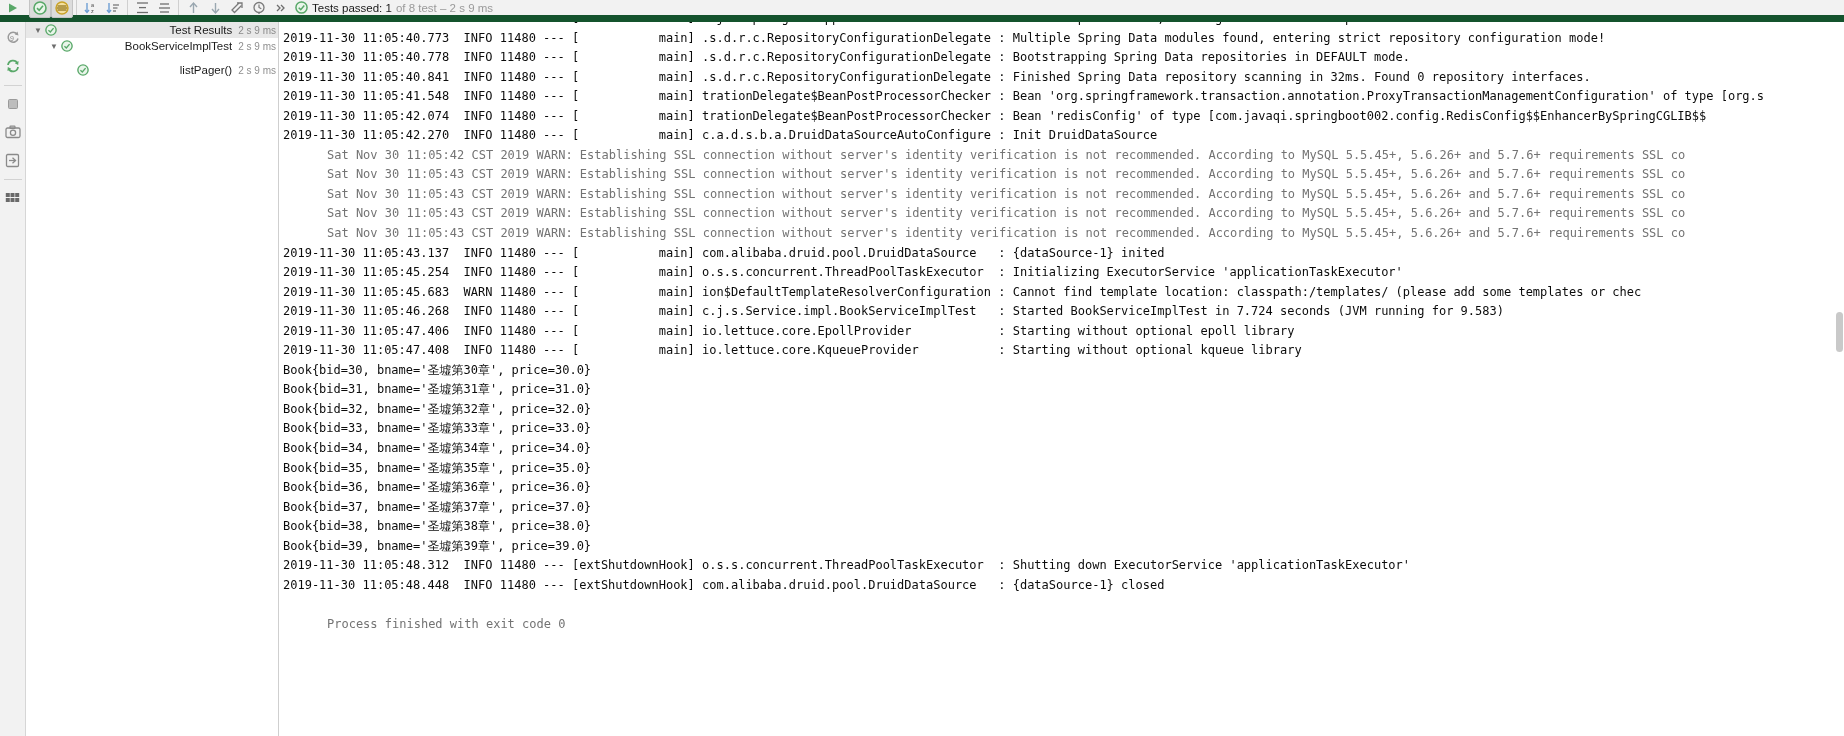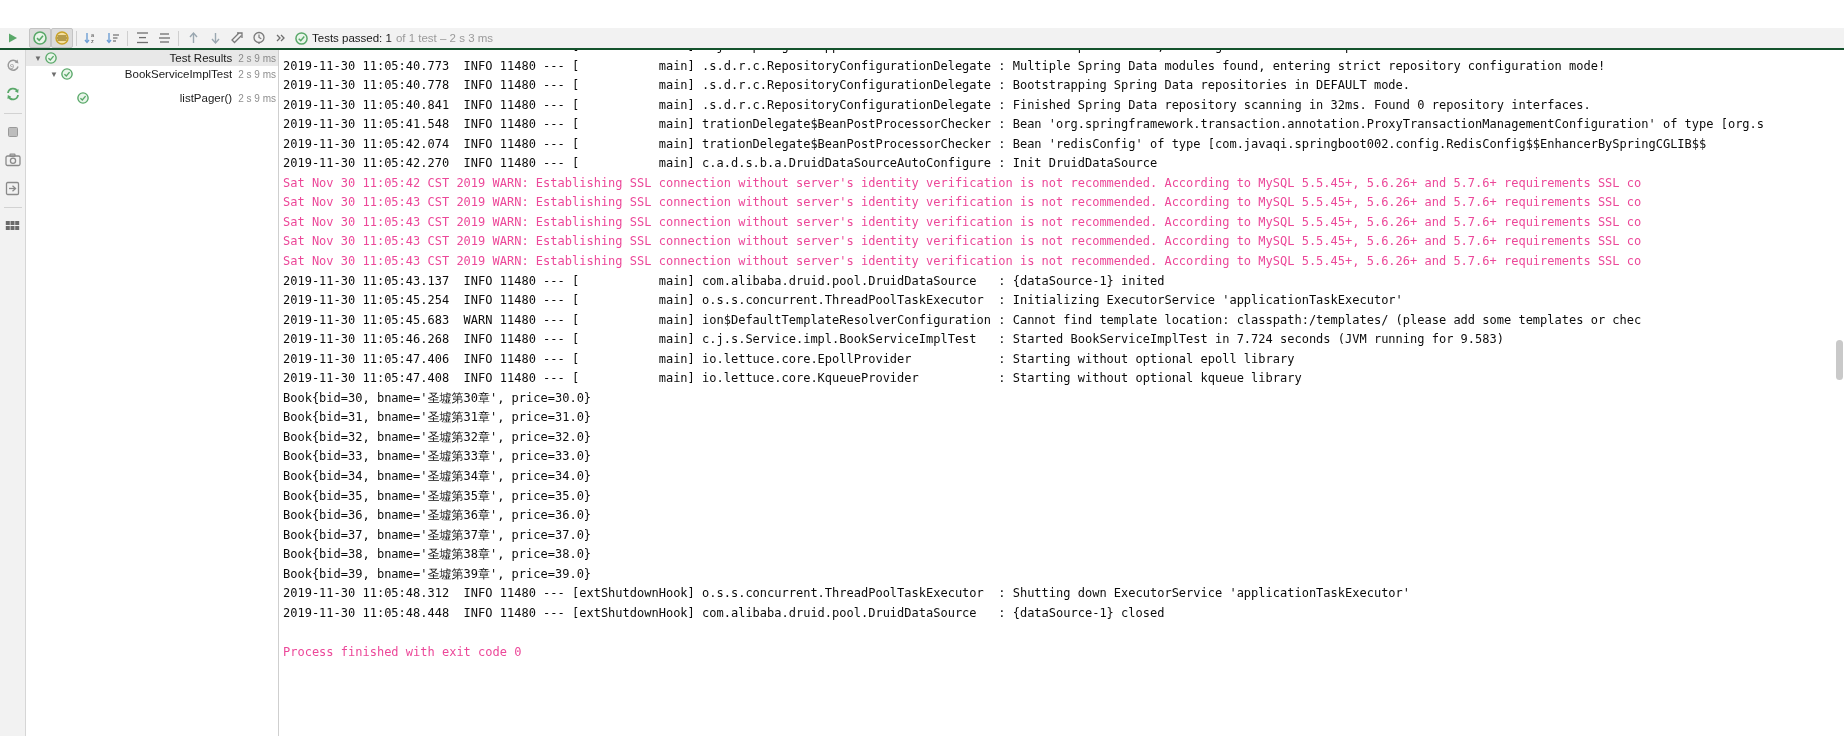--- a/index.html
+++ b/index.html
@@ -18,27 +18,26 @@
     background: #ffffff;
     display: flex;
     flex-direction: column;
   }
 
   
   .toolbar {
     height: 22px;
     min-height: 22px;
     background: #f2f2f2;
-    border-bottom: 2px solid #14532d;
+    border-bottom: 7px solid #14532d;
     display: flex;
     align-items: center;
     padding-left: 2px;
     position: relative;
     z-index: 5;
-    margin-top: 28px;
   }
   .tb-btn {
     width: 22px; height: 20px;
     display: flex; align-items: center; justify-content: center;
     position: relative;
     flex: 0 0 auto;
   }
   .tb-btn.active {
     background: #dcdcdc;
     border: 1px solid #c4c4c4;
@@ -143,21 +142,21 @@
     inset: 0;
     padding: 0 0 17px 4px;
     overflow: hidden;
     font-family: "DejaVu Sans Mono", "Liberation Mono", monospace;
     font-size: 12px;
     line-height: 19.55px;
     white-space: pre;
     color: #0b0b0b;
   }
   .ln { height: 19.55px; white-space: pre; }
-  .ln.warnssl { color: #ec4899; }
+  .ln.warnssl { color: #737373; margin-left: 44px; }
 
   .console-scroll-v {
     position: absolute;
     right: 0; top: 0;
     width: 9px; height: 100%;
     background: transparent;
   }
   .console-thumb-v {
     position: absolute;
     right: 1px;
@@ -271,21 +270,21 @@
     </div>
 
     <div class="status">
       <span class="ok-circle">
         <svg width="13" height="13" viewBox="0 0 14 14">
           <circle cx="7" cy="7" r="6" fill="#e9f5ea" stroke="#59a869" stroke-width="1.6"></circle>
           <polyline points="4,7.2 6.2,9.3 10,4.8" fill="none" stroke="#59a869" stroke-width="1.6"></polyline>
         </svg>
       </span>
       <span class="status-main">Tests passed: 1</span>
-      <span class="status-sub">of 1 test – 2 s 3 ms</span>
+      <span class="status-sub">of 8 test – 2 s 9 ms</span>
     </div>
   </div>
 
   <div class="body">
 
     <div class="rail">
       <div class="rail-btn">
         <svg width="16" height="16" viewBox="0 0 16 16">
           <path d="M12 4 A5 5 0 1 0 13 8.5" fill="none" stroke="#9a9a9a" stroke-width="1.5"></path>
           <polygon points="12.5,1.5 13.5,5.5 9.8,4.6" fill="#9a9a9a"></polygon>

